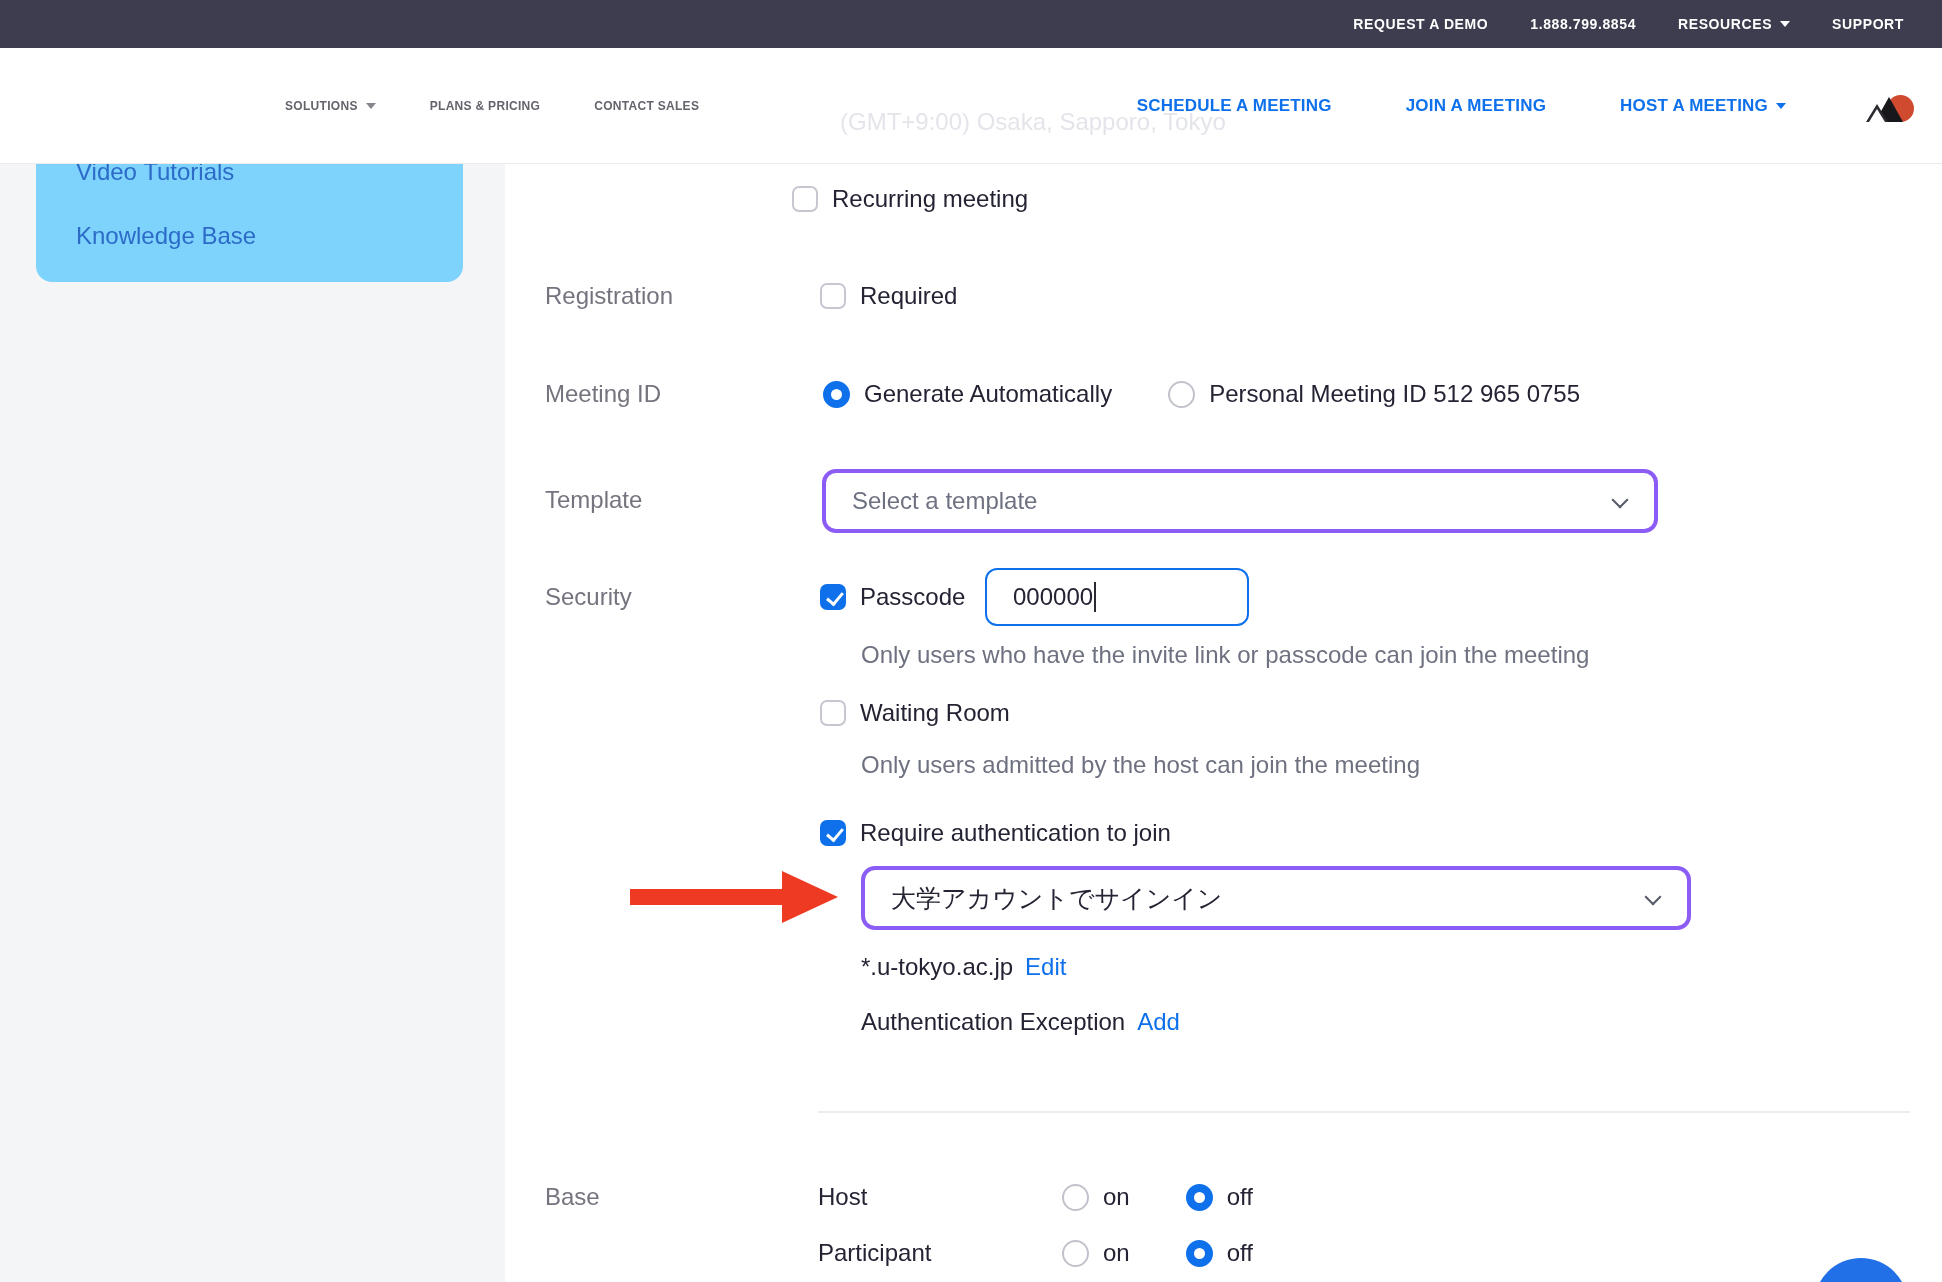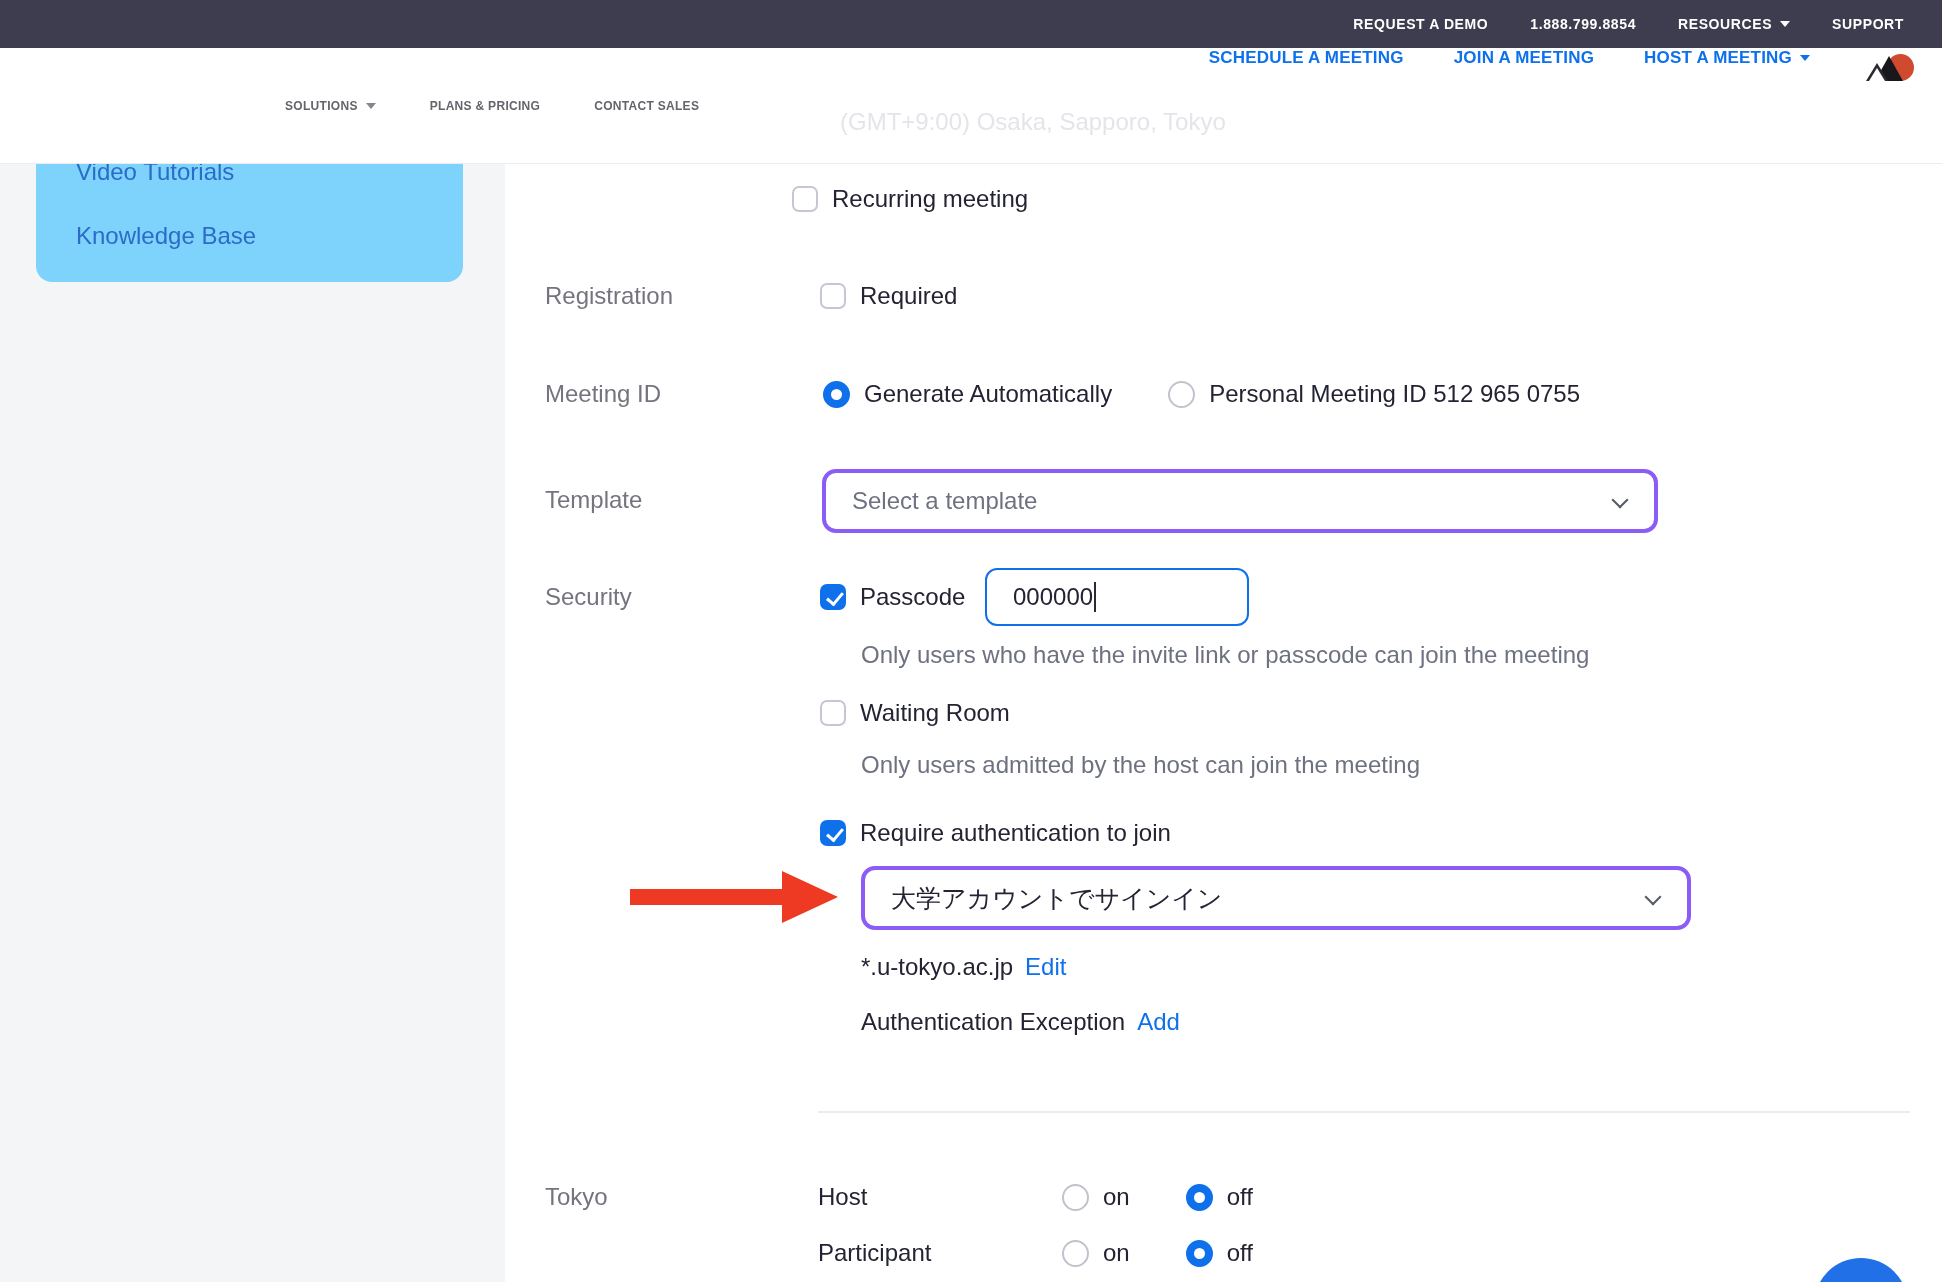--- a/index.html
+++ b/index.html
@@ -27,21 +27,21 @@
   .topbar .tb-item{color:#fff;font-size:14px;font-weight:700;letter-spacing:.6px;display:flex;align-items:center;cursor:pointer;}
   .caret{display:inline-block;width:0;height:0;border-left:5px solid transparent;border-right:5px solid transparent;border-top:6px solid currentColor;margin-left:8px;}
   
   .header{position:absolute;left:0;top:48px;width:100%;height:115px;background:#fff;z-index:20;
     box-shadow:0 1px 0 #ececef;}
   .ghost{position:absolute;left:840px;top:60px;font-size:24px;color:#e4e5ea;white-space:nowrap;z-index:1;}
   .logo{position:absolute;left:34px;top:52px;font-size:78px;line-height:1;font-weight:bold;letter-spacing:-5px;color:var(--logo-blue);z-index:2;cursor:pointer;}
   .nav-left{position:absolute;left:285px;top:0;height:115px;display:flex;align-items:center;gap:54px;z-index:2;}
   .nav-left .nav-item{color:var(--nav-gray);font-size:12px;font-weight:700;letter-spacing:.3px;display:flex;align-items:center;cursor:pointer;}
   .nav-left .caret{border-top-color:#85868d;}
-  .nav-right{position:absolute;right:28px;top:0;height:115px;display:flex;align-items:flex-start;gap:50px;z-index:2;}
+  .nav-right{position:absolute;right:28px;top:0;height:115px;display:flex;align-items:center;gap:74px;z-index:2;}
   .nav-right .nav-item{color:var(--blue);font-size:17px;font-weight:700;letter-spacing:.2px;display:flex;align-items:center;cursor:pointer;}
   
   .avatar{position:relative;display:inline-block;width:48px;height:34px;margin-left:6px;cursor:pointer;}
   .av-sun{position:absolute;right:0;bottom:1px;width:27px;height:27px;border-radius:50%;background:#cf4a2e;}
   .av-mtn-dark{position:absolute;left:9px;bottom:1px;width:0;height:0;border-left:14px solid transparent;border-right:14px solid transparent;border-bottom:25px solid #17171c;}
   .av-mtn-outline{position:absolute;left:0;bottom:1px;width:0;height:0;border-left:11px solid transparent;border-right:11px solid transparent;border-bottom:18px solid #2a2a30;}
   .av-mtn-white{position:absolute;left:3px;bottom:1px;width:0;height:0;border-left:8px solid transparent;border-right:8px solid transparent;border-bottom:13px solid #fff;}
   
   .sidebar-card{position:absolute;left:36px;top:96px;width:427px;height:186px;background:#7dd3fc;border-radius:16px;z-index:5;}
   .sidebar-link{position:absolute;left:40px;font-size:24px;color:#2c6bc8;cursor:pointer;}
@@ -183,21 +183,21 @@
   <span>*.u-tokyo.ac.jp</span>
   <span class="link">Edit</span>
 </div>
 <div class="row" style="left:861px;top:1002px;gap:12px;">
   <span>Authentication Exception</span>
   <span class="link">Add</span>
 </div>
 
 <div class="divider"></div>
 
-<div class="flabel" style="top:1183px;">Tokyo</div>
+<div class="flabel" style="top:1183px;">Base</div>
 <div class="row" style="left:818px;top:1177px;">
   <span class="w230">Host</span>
   <span class="radio"></span>
   <span>on</span>
   <span class="radio selected ml42"></span>
   <span>off</span>
 </div>
 <div class="row" style="left:818px;top:1233px;">
   <span class="w230">Participant</span>
   <span class="radio"></span>

